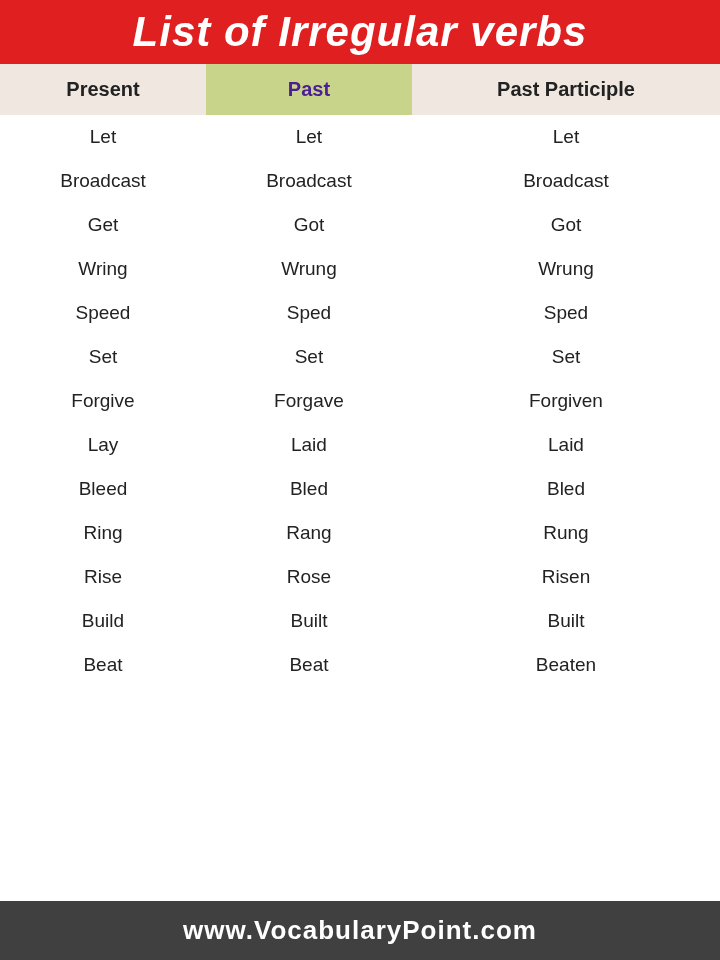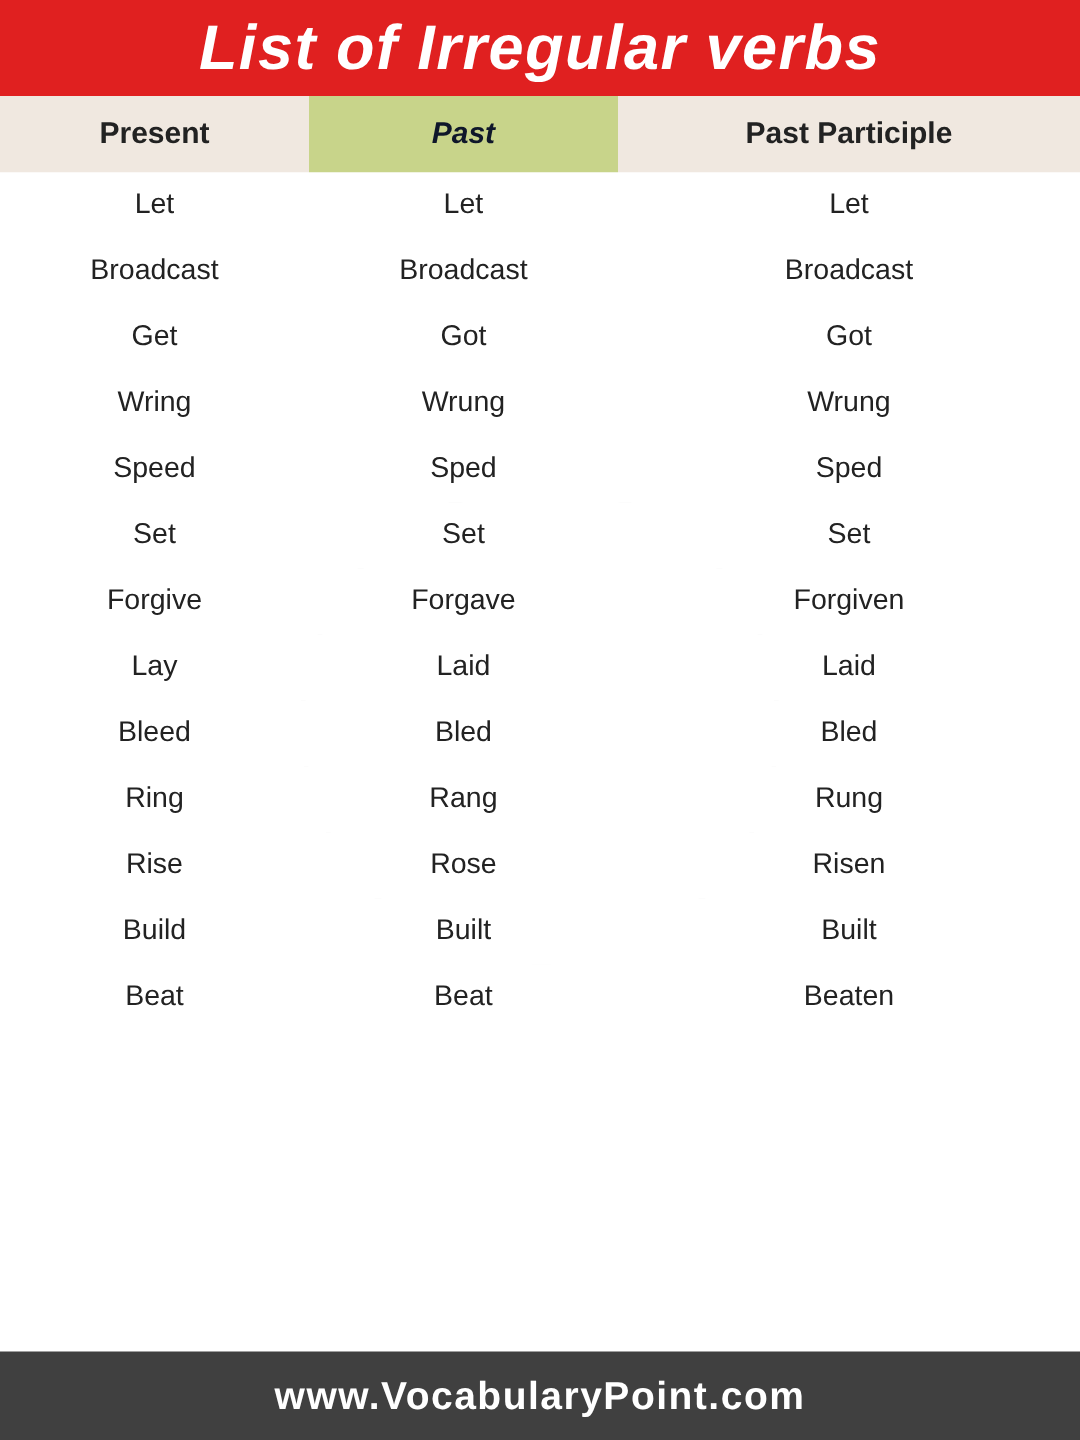--- a/index.html
+++ b/index.html
@@ -66,22 +66,21 @@
       text-align: center;
     }
 
     th:nth-child(1) {
       background: #f0e8e0;
       color: #222;
     }
 
     th:nth-child(2) {
       background: #c8d48a;
-      color: #0f172a;
-      font-style: italic;
+      color: #4c1d95;
     }
 
     th:nth-child(3) {
       background: #f0e8e0;
       color: #222;
     }
 
     tbody tr td {
       padding: 11px 10px;
       font-size: 19px;

